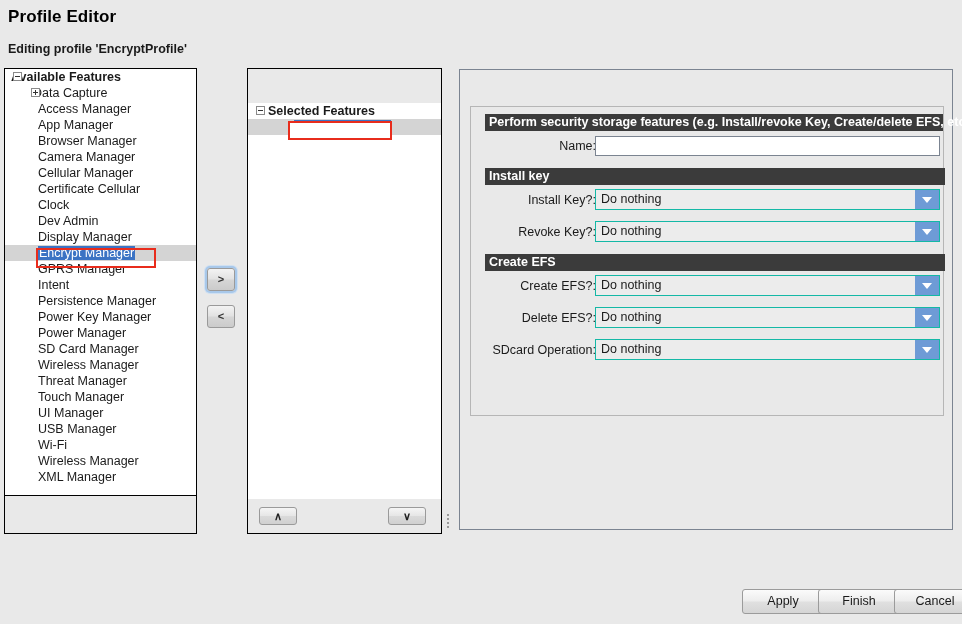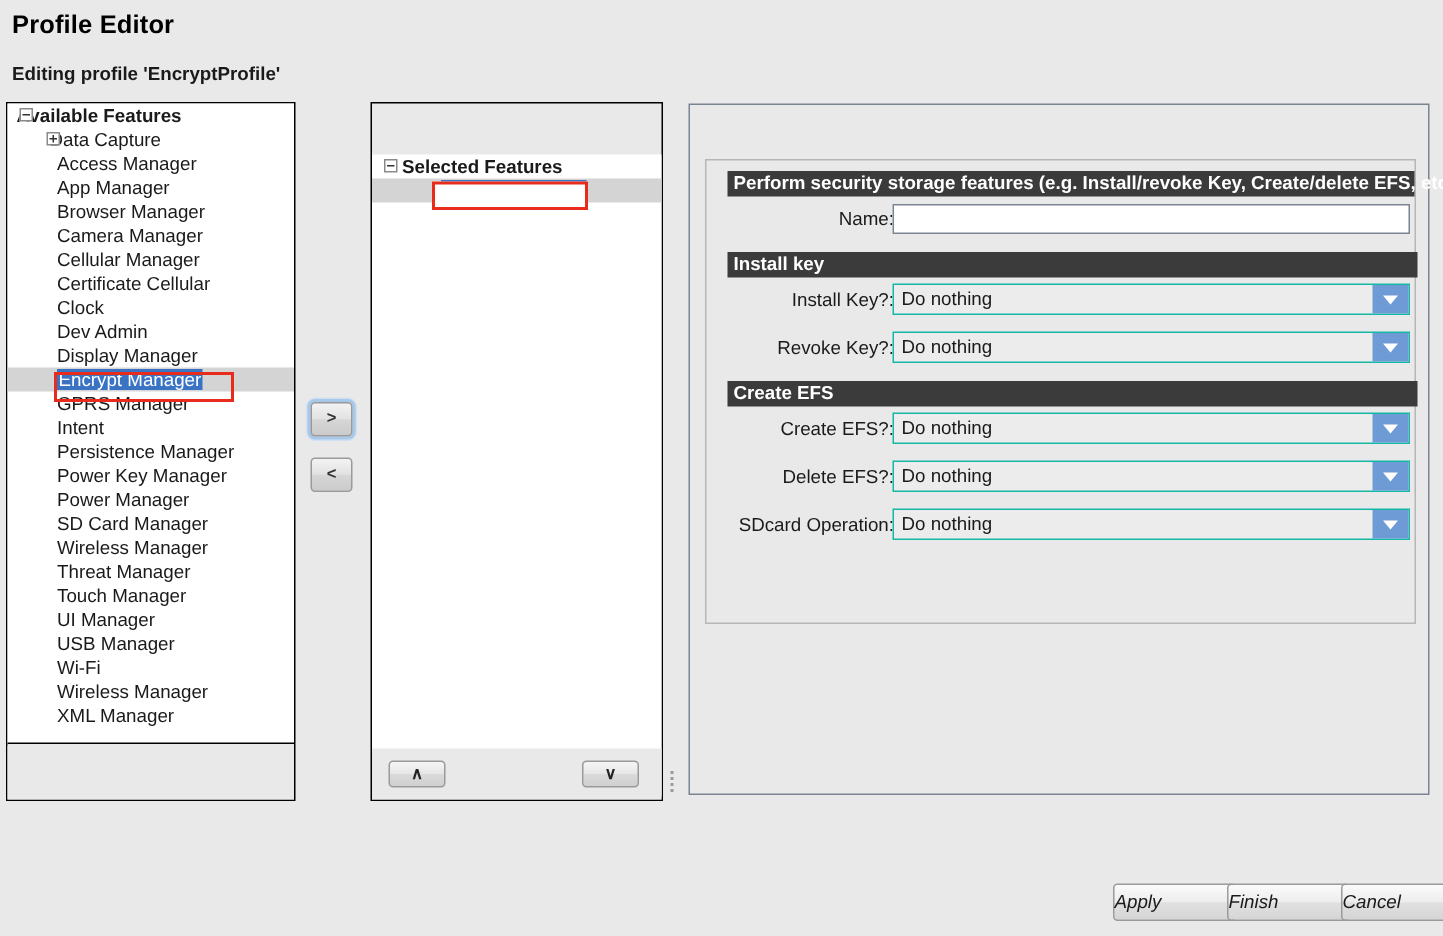--- a/index.html
+++ b/index.html
@@ -238,24 +238,23 @@
 
   
   .btm-btn {
     position: absolute; top: 589px;
     width: 82px; height: 25px;
     background: linear-gradient(to bottom, #fbfbfb 0%, #ededed 48%, #e0e0e0 52%, #d5d5d5 100%);
     border: 1px solid #9b9b9b;
     border-radius: 3px;
     font-size: 12.5px;
     color: #1a1a1a;
-    text-align: left;
+    text-align: center;
     line-height: 23px;
     cursor: default;
-    font-style: italic;
   }
   .btm-btn.apply  { left: 742px; }
   .btm-btn.finish { left: 818px; }
   .btm-btn.cancel { left: 894px; }
 
   
   .annot {
     position: absolute;
     border: 2px solid #e82c1c;
     pointer-events: none;

